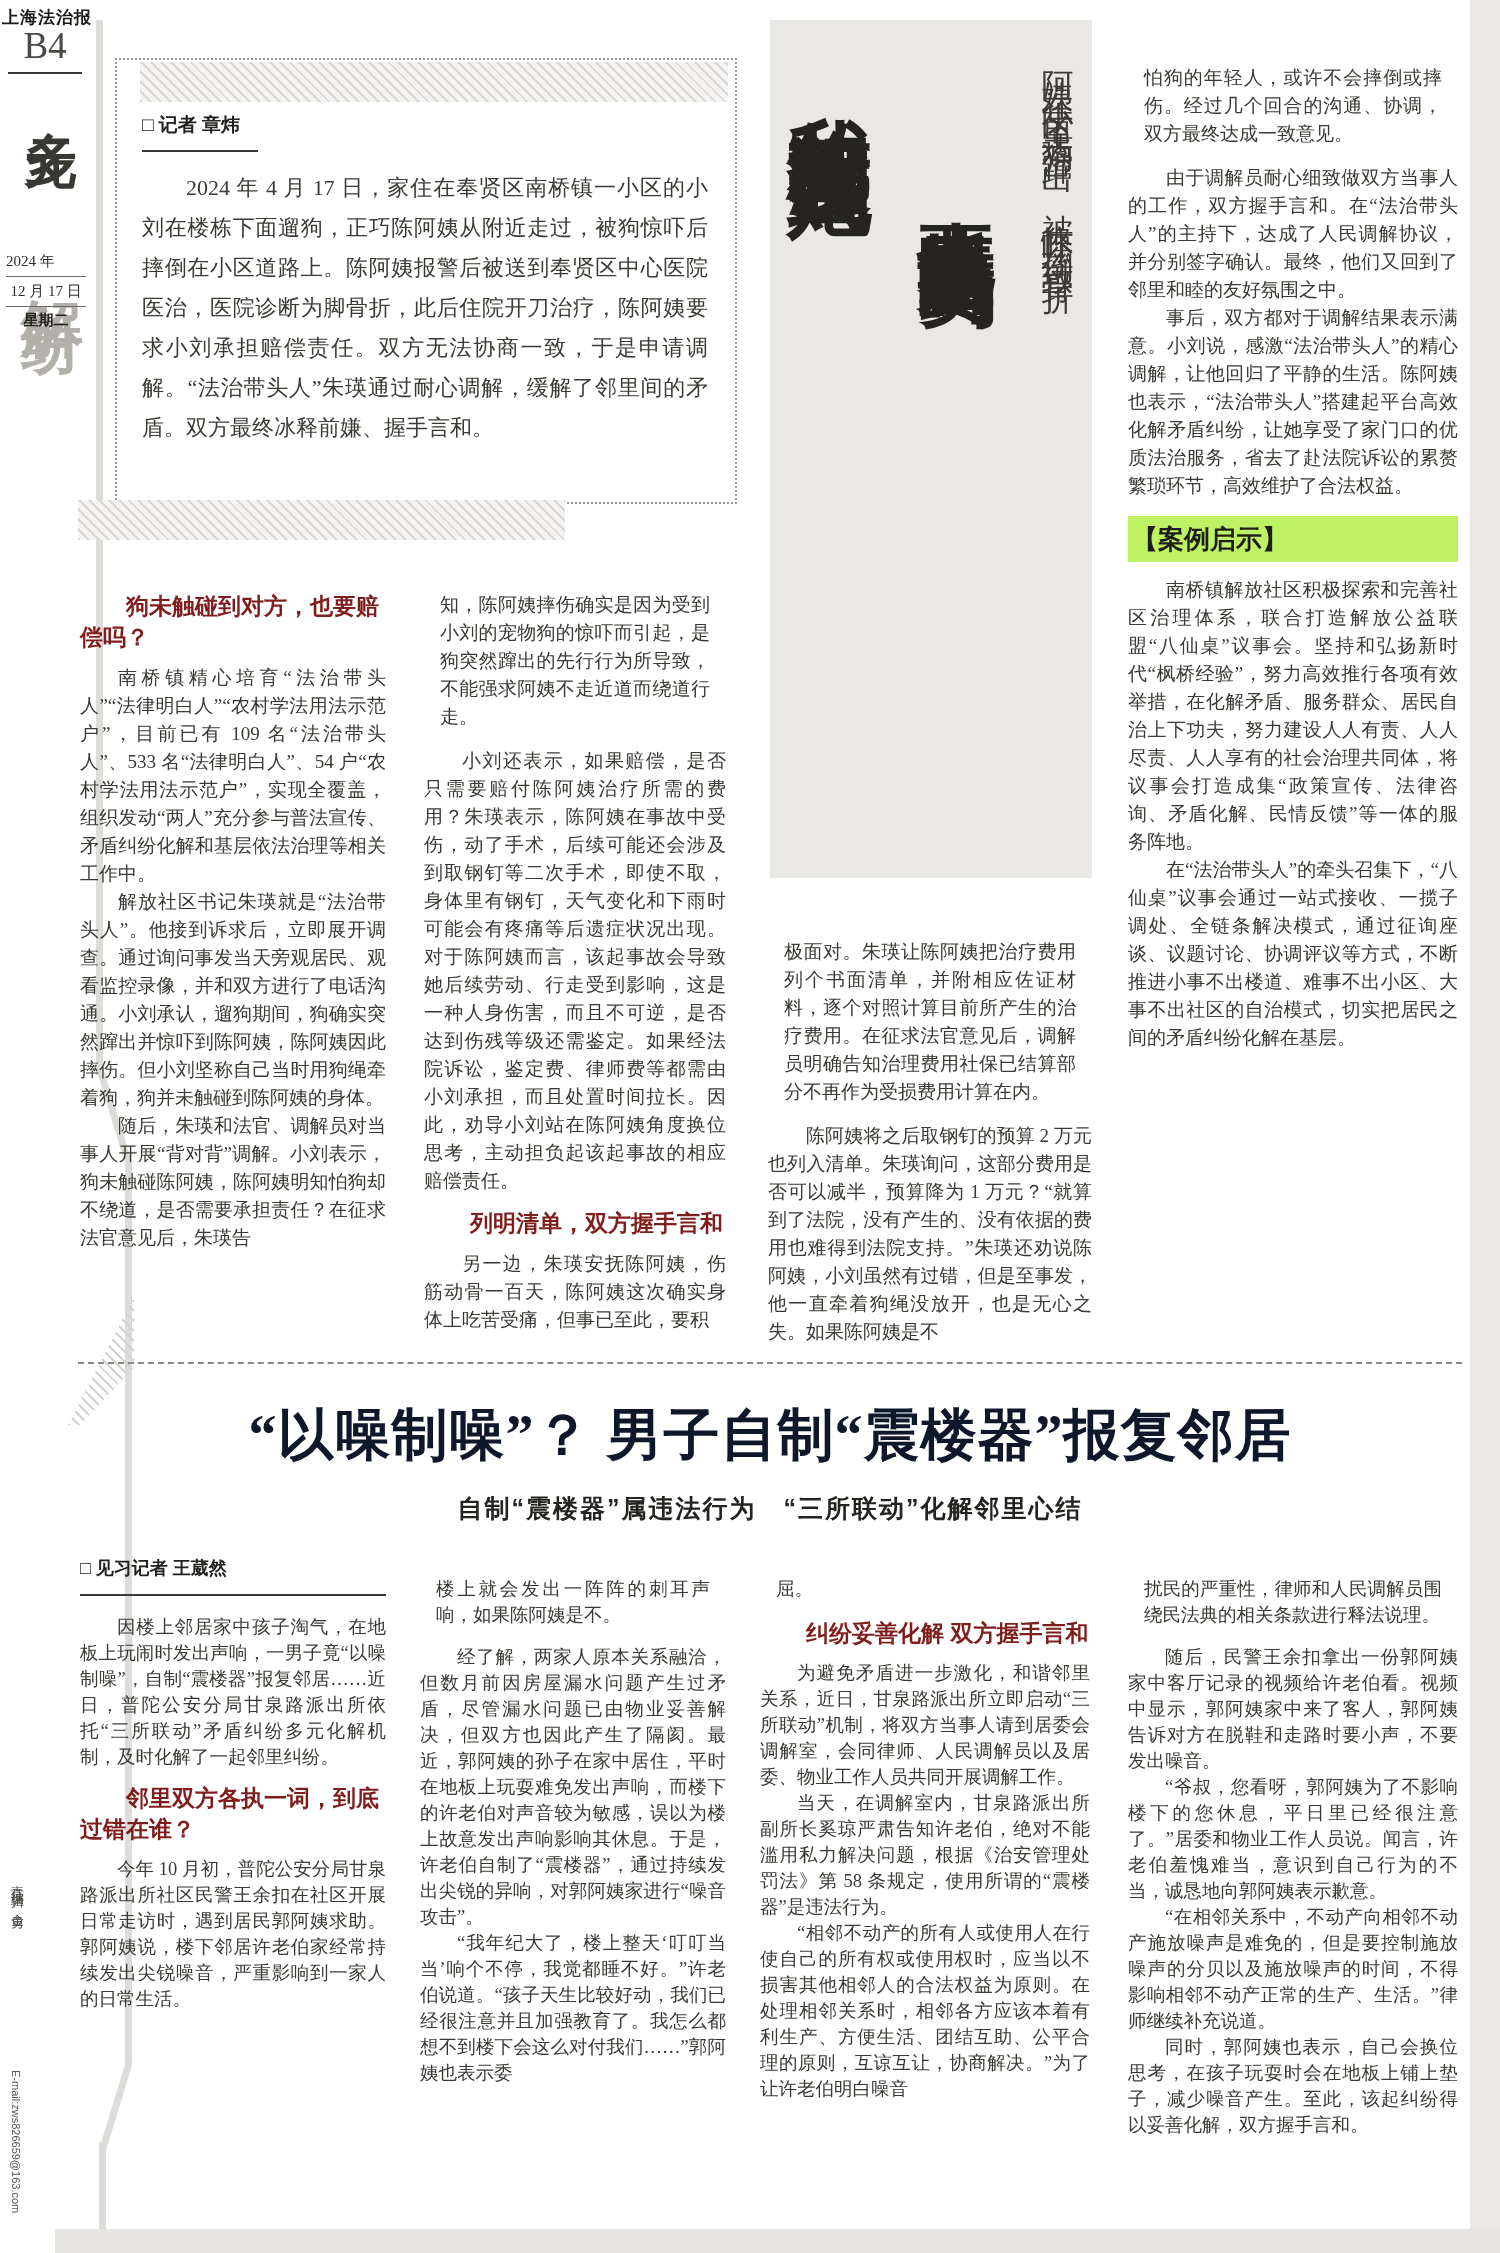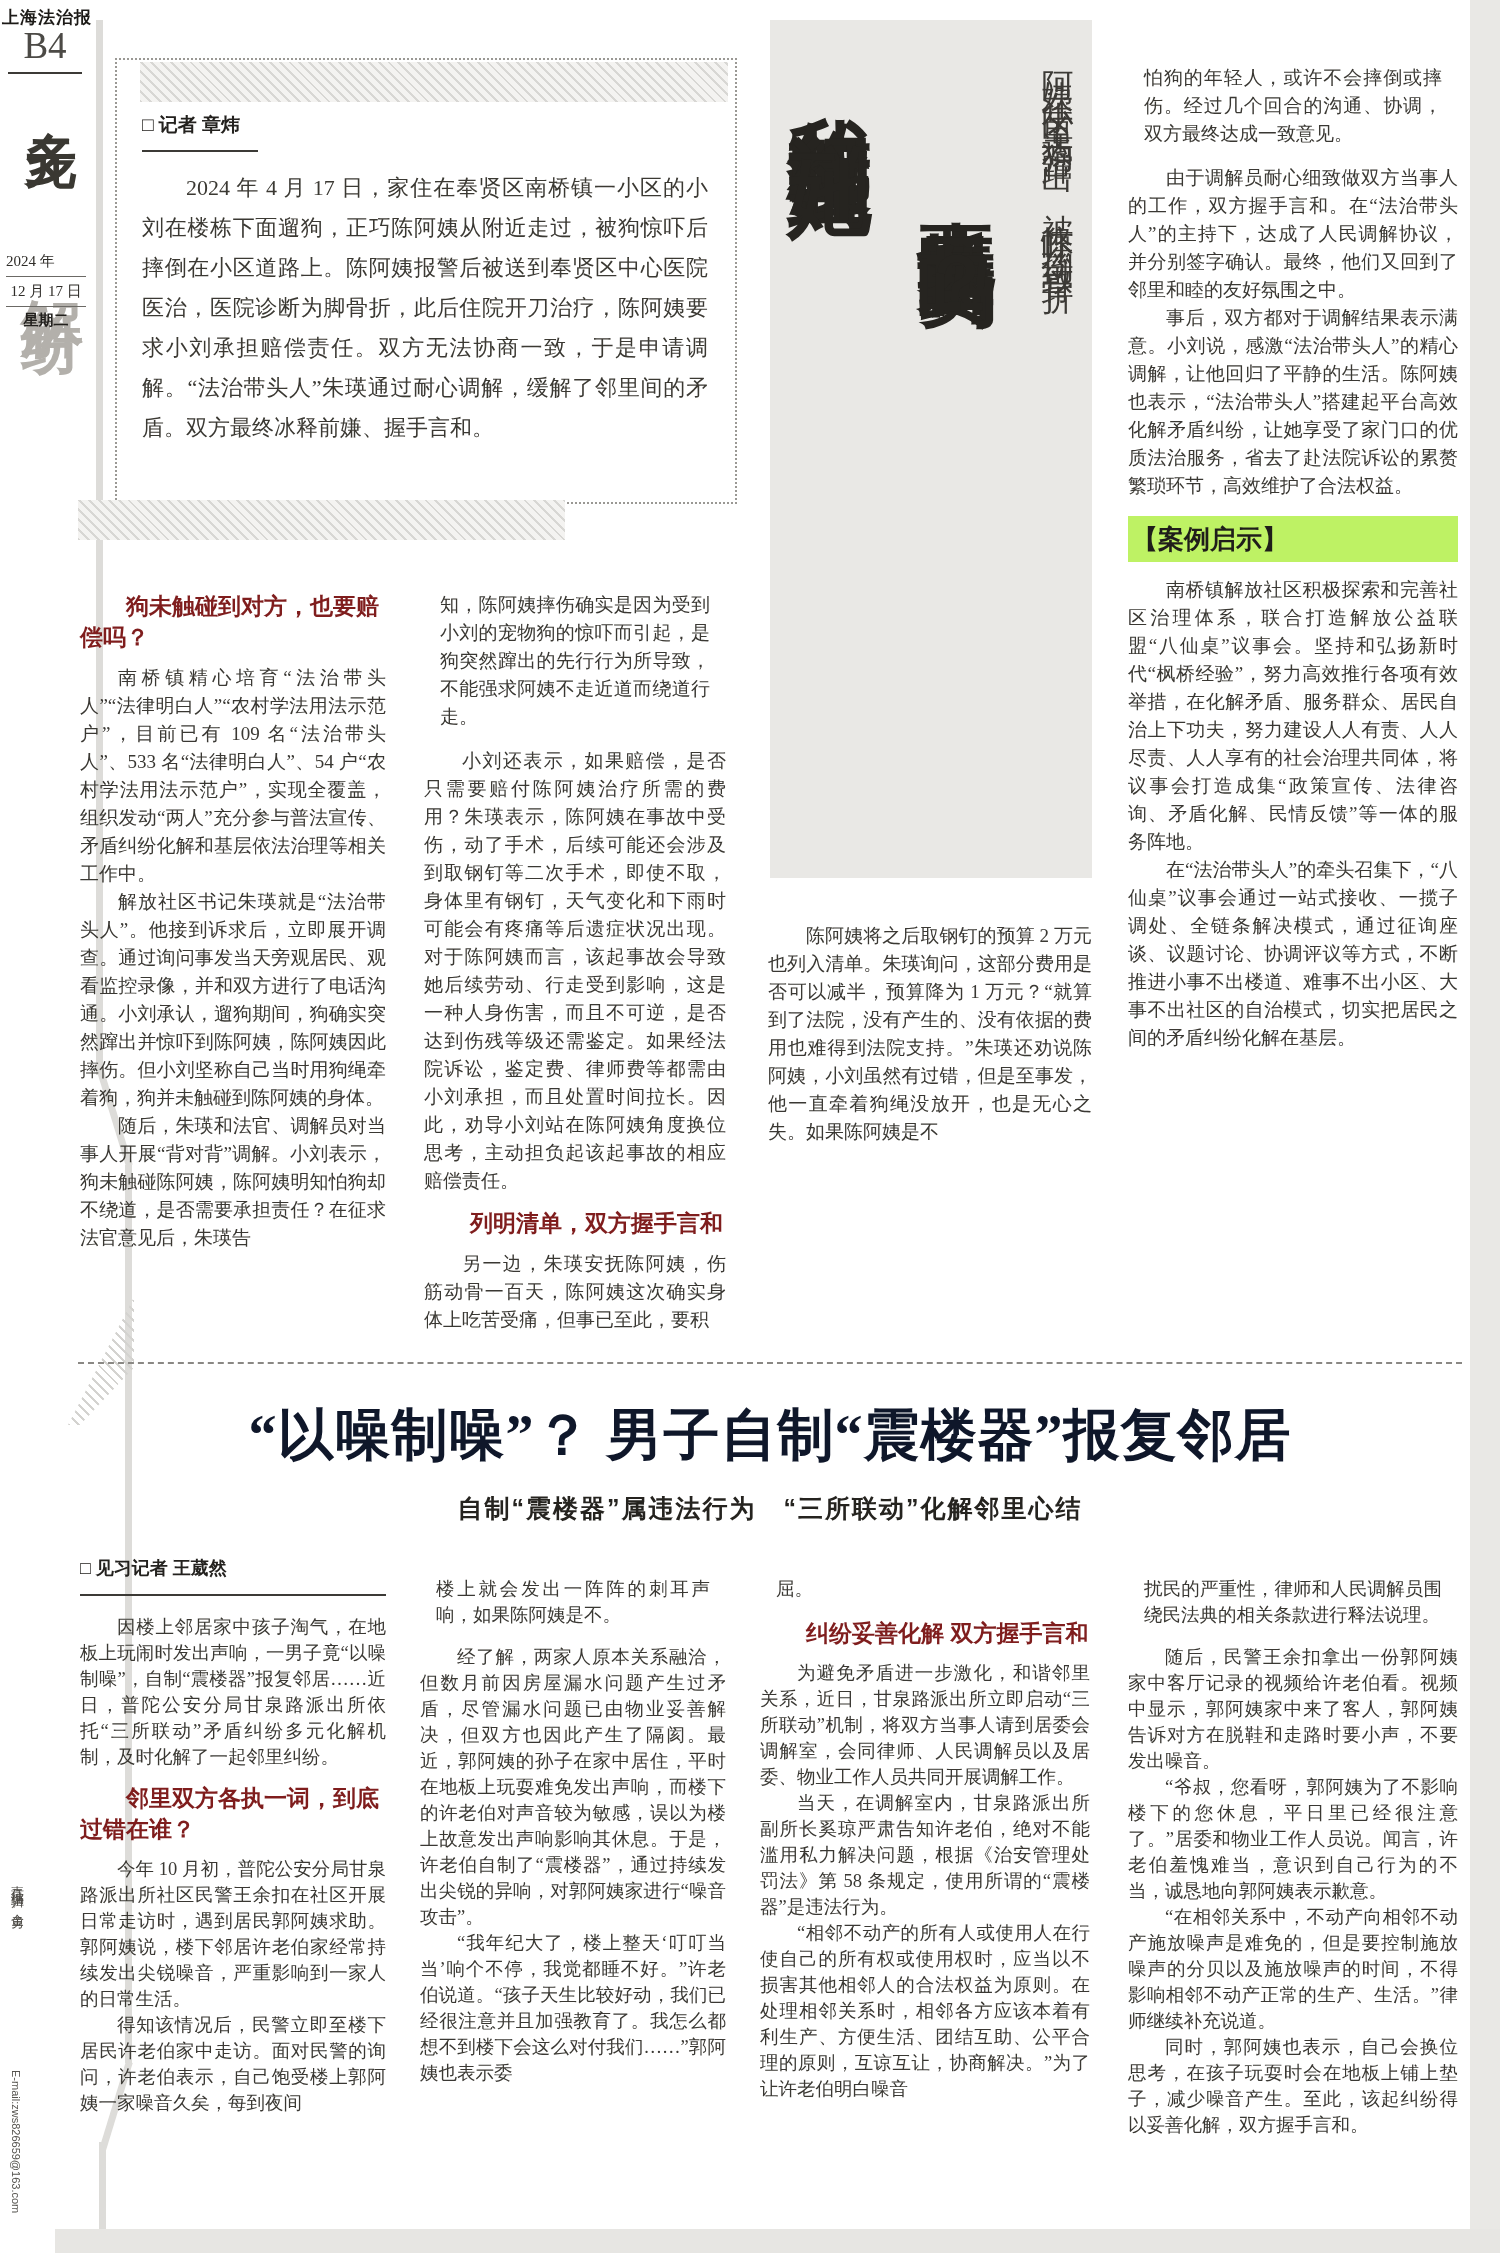--- a/index.html
+++ b/index.html
@@ -151,20 +151,21 @@
   </div>
 
   <div class="col a1 c-a1-2">
     <p class="cont">知，陈阿姨摔伤确实是因为受到小刘的宠物狗的惊吓而引起，是狗突然蹿出的先行行为所导致，不能强求阿姨不走近道而绕道行走。</p>
     <p class="p">小刘还表示，如果赔偿，是否只需要赔付陈阿姨治疗所需的费用？朱瑛表示，陈阿姨在事故中受伤，动了手术，后续可能还会涉及到取钢钉等二次手术，即使不取，身体里有钢钉，天气变化和下雨时可能会有疼痛等后遗症状况出现。对于陈阿姨而言，该起事故会导致她后续劳动、行走受到影响，这是一种人身伤害，而且不可逆，是否达到伤残等级还需鉴定。如果经法院诉讼，鉴定费、律师费等都需由小刘承担，而且处置时间拉长。因此，劝导小刘站在陈阿姨角度换位思考，主动担负起该起事故的相应赔偿责任。</p>
     <div class="colhead">列明清单，双方握手言和</div>
     <p class="p">另一边，朱瑛安抚陈阿姨，伤筋动骨一百天，陈阿姨这次确实身体上吃苦受痛，但事已至此，要积</p>
   </div>
 
   <div class="col a1 c-a1-3">
+    <p class="cont">极面对。朱瑛让陈阿姨把治疗费用列个书面清单，并附相应佐证材料，逐个对照计算目前所产生的治疗费用。在征求法官意见后，调解员明确告知治理费用社保已结算部分不再作为受损费用计算在内。</p>
     <p class="p">陈阿姨将之后取钢钉的预算 2 万元也列入清单。朱瑛询问，这部分费用是否可以减半，预算降为 1 万元？“就算到了法院，没有产生的、没有依据的费用也难得到法院支持。”朱瑛还劝说陈阿姨，小刘虽然有过错，但是至事发，他一直牵着狗绳没放开，也是无心之失。如果陈阿姨是不</p>
   </div>
 
   <div class="col a1 c-a1-4">
     <p class="cont">怕狗的年轻人，或许不会摔倒或摔伤。经过几个回合的沟通、协调，双方最终达成一致意见。</p>
     <p class="p">由于调解员耐心细致做双方当事人的工作，双方握手言和。在“法治带头人”的主持下，达成了人民调解协议，并分别签字确认。最终，他们又回到了邻里和睦的友好氛围之中。</p>
     <p class="p">事后，双方都对于调解结果表示满意。小刘说，感激“法治带头人”的精心调解，让他回归了平静的生活。陈阿姨也表示，“法治带头人”搭建起平台高效化解矛盾纠纷，让她享受了家门口的优质法治服务，省去了赴法院诉讼的累赘繁琐环节，高效维护了合法权益。</p>
     <div class="case-bar">【案例启示】</div>
     <p class="p">南桥镇解放社区积极探索和完善社区治理体系，联合打造解放公益联盟“八仙桌”议事会。坚持和弘扬新时代“枫桥经验”，努力高效推行各项有效举措，在化解矛盾、服务群众、居民自治上下功夫，努力建设人人有责、人人尽责、人人享有的社会治理共同体，将议事会打造成集“政策宣传、法律咨询、矛盾化解、民情反馈”等一体的服务阵地。</p>
     <p class="p">在“法治带头人”的牵头召集下，“八仙桌”议事会通过一站式接收、一揽子调处、全链条解决模式，通过征询座谈、议题讨论、协调评议等方式，不断推进小事不出楼道、难事不出小区、大事不出社区的自治模式，切实把居民之间的矛盾纠纷化解在基层。</p>
@@ -177,21 +178,20 @@
 
   <div class="abs a2-title">“以噪制噪”？ 男子自制“震楼器”报复邻居</div>
   <div class="abs a2-subtitle">自制“震楼器”属违法行为　“三所联动”化解邻里心结</div>
   <div class="abs byline2">□ 见习记者 王葳然</div>
   <div class="abs byline2-rule"></div>
 
   <div class="col a2 c-a2-1">
     <p class="p">因楼上邻居家中孩子淘气，在地板上玩闹时发出声响，一男子竟“以噪制噪”，自制“震楼器”报复邻居……近日，普陀公安分局甘泉路派出所依托“三所联动”矛盾纠纷多元化解机制，及时化解了一起邻里纠纷。</p>
     <div class="colhead">邻里双方各执一词，到底过错在谁？</div>
     <p class="p">今年 10 月初，普陀公安分局甘泉路派出所社区民警王余扣在社区开展日常走访时，遇到居民郭阿姨求助。郭阿姨说，楼下邻居许老伯家经常持续发出尖锐噪音，严重影响到一家人的日常生活。</p>
-    <p class="p">得知该情况后，民警立即至楼下居民许老伯家中走访。面对民警的询问，许老伯表示，自己饱受楼上郭阿姨一家噪音久矣，每到夜间</p>
   </div>
 
   <div class="col a2 c-a2-2">
     <p class="cont">楼上就会发出一阵阵的刺耳声响，如果陈阿姨是不。</p>
     <p class="p">经了解，两家人原本关系融洽，但数月前因房屋漏水问题产生过矛盾，尽管漏水问题已由物业妥善解决，但双方也因此产生了隔阂。最近，郭阿姨的孙子在家中居住，平时在地板上玩耍难免发出声响，而楼下的许老伯对声音较为敏感，误以为楼上故意发出声响影响其休息。于是，许老伯自制了“震楼器”，通过持续发出尖锐的异响，对郭阿姨家进行“噪音攻击”。</p>
     <p class="p">“我年纪大了，楼上整天‘叮叮当当’响个不停，我觉都睡不好。”许老伯说道。“孩子天生比较好动，我们已经很注意并且加强教育了。我怎么都想不到楼下会这么对付我们……”郭阿姨也表示委</p>
   </div>
 
   <div class="col a2 c-a2-3">
     <p class="cont">屈。</p>

